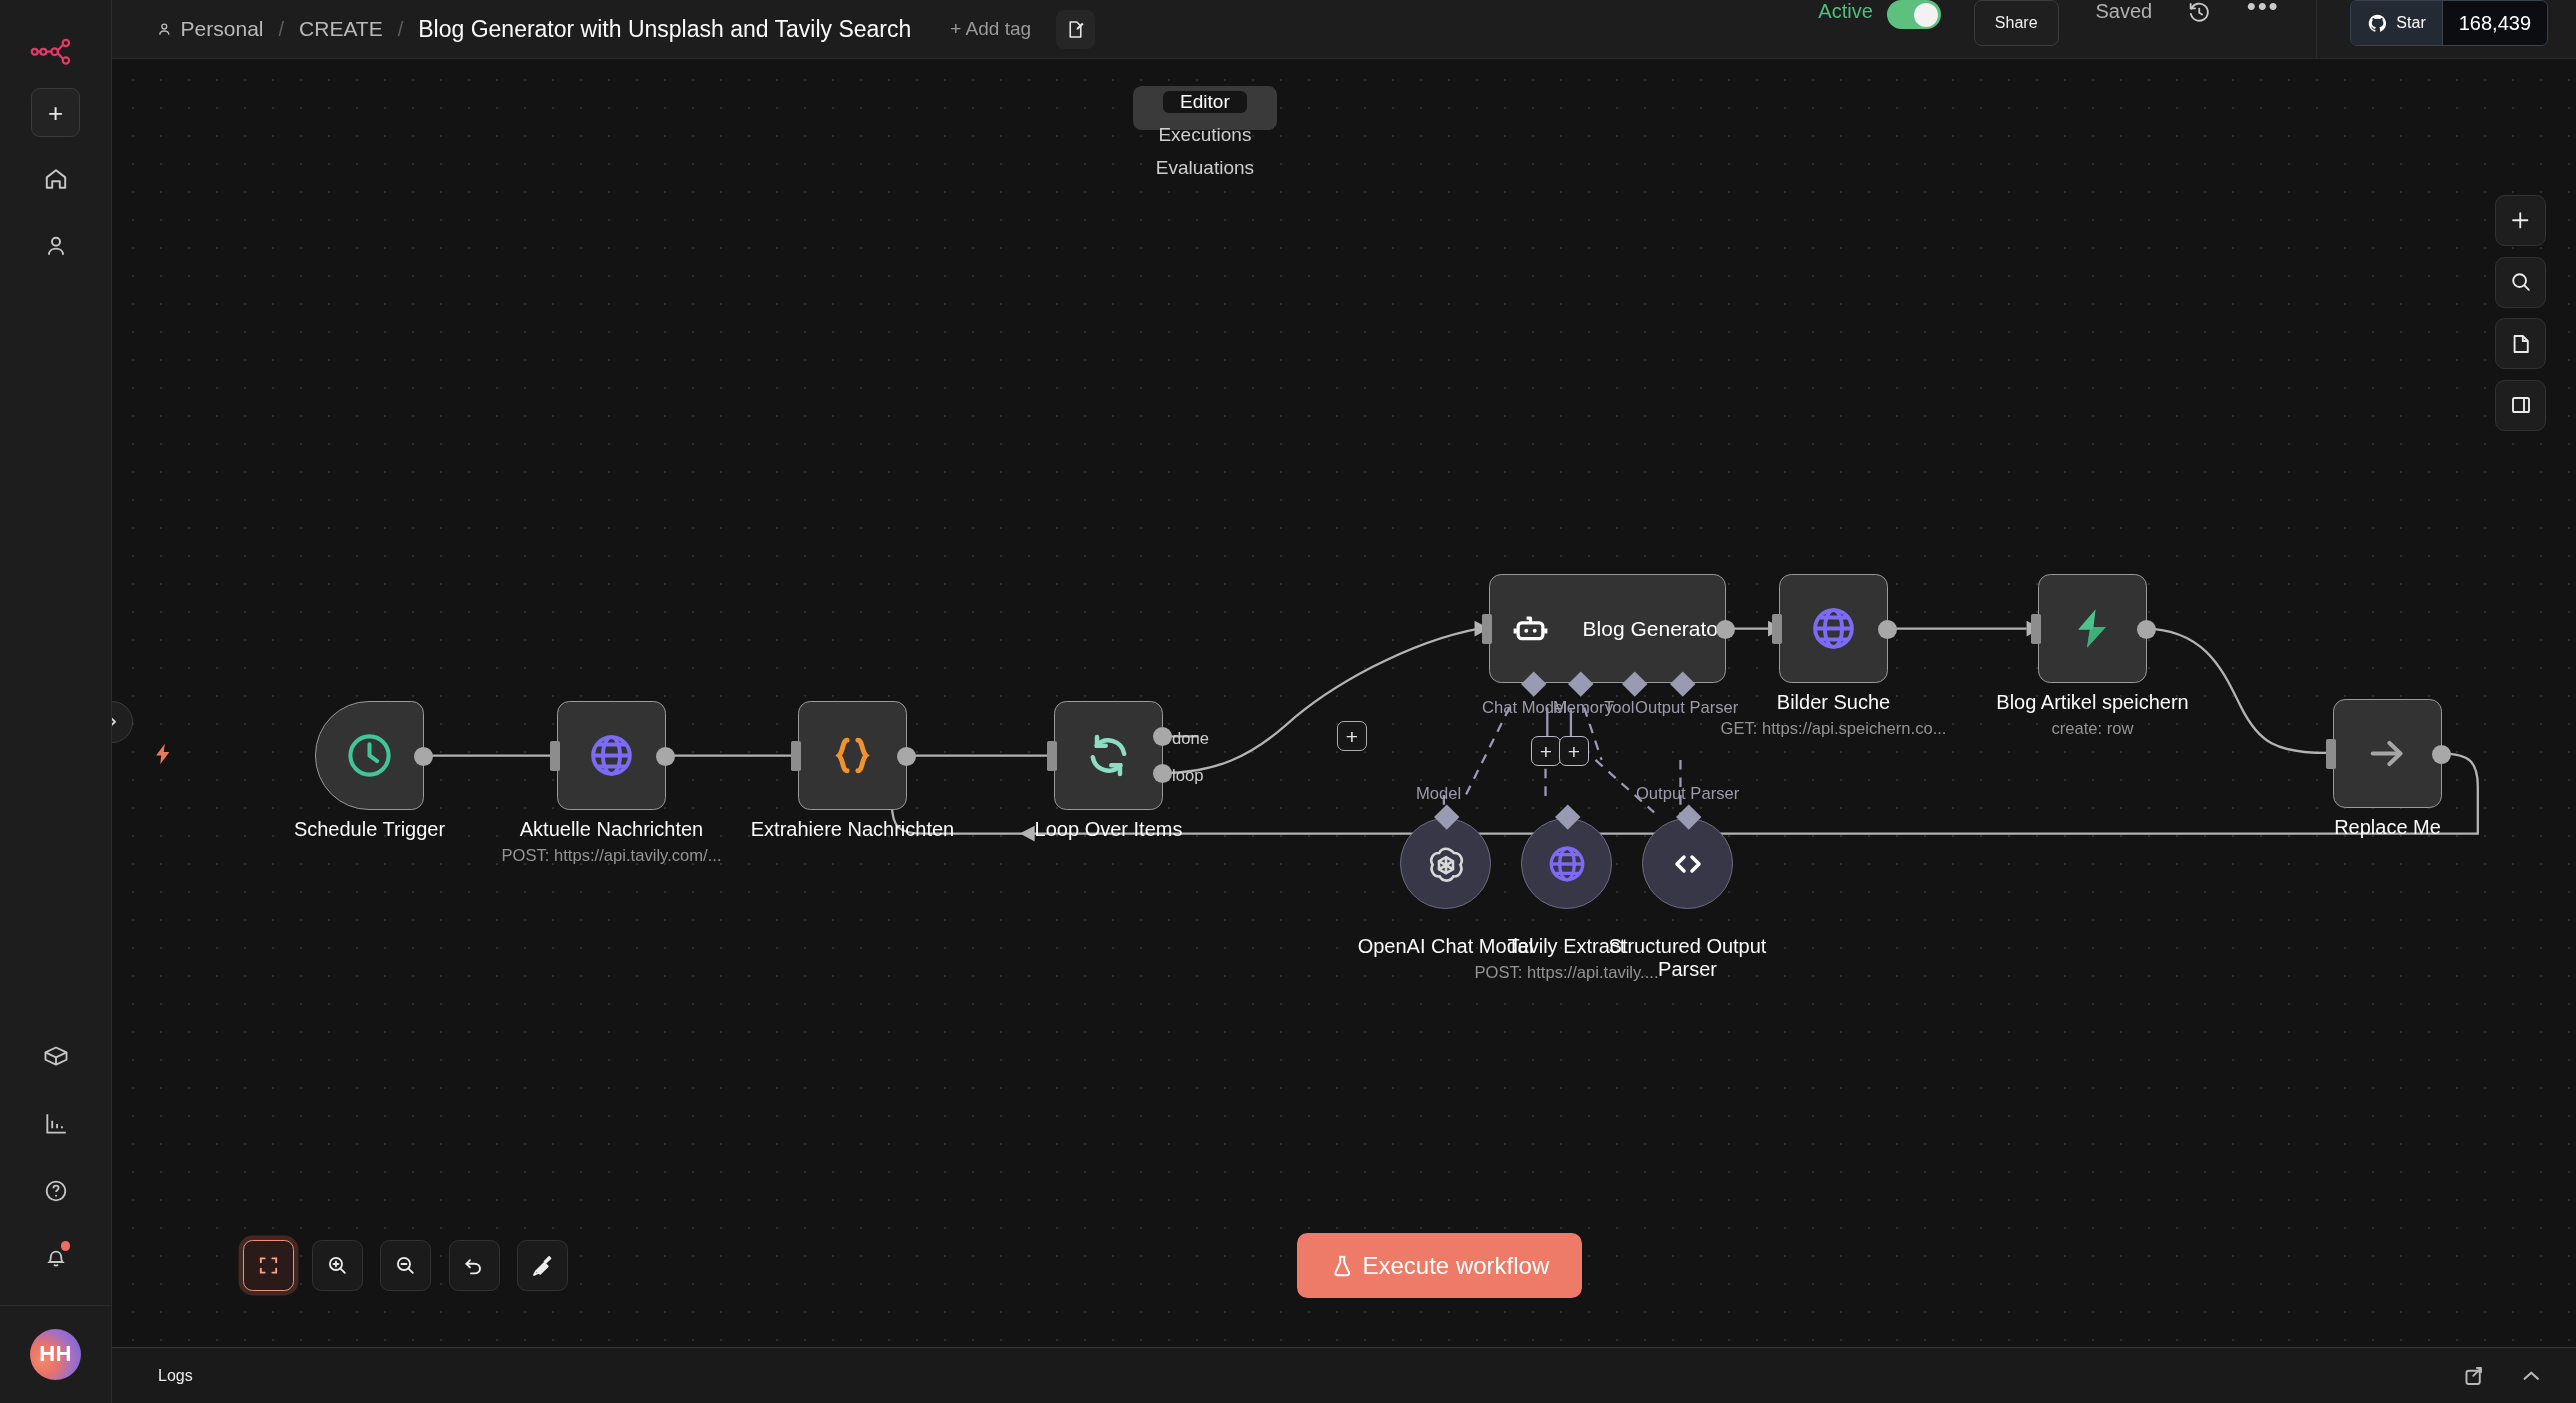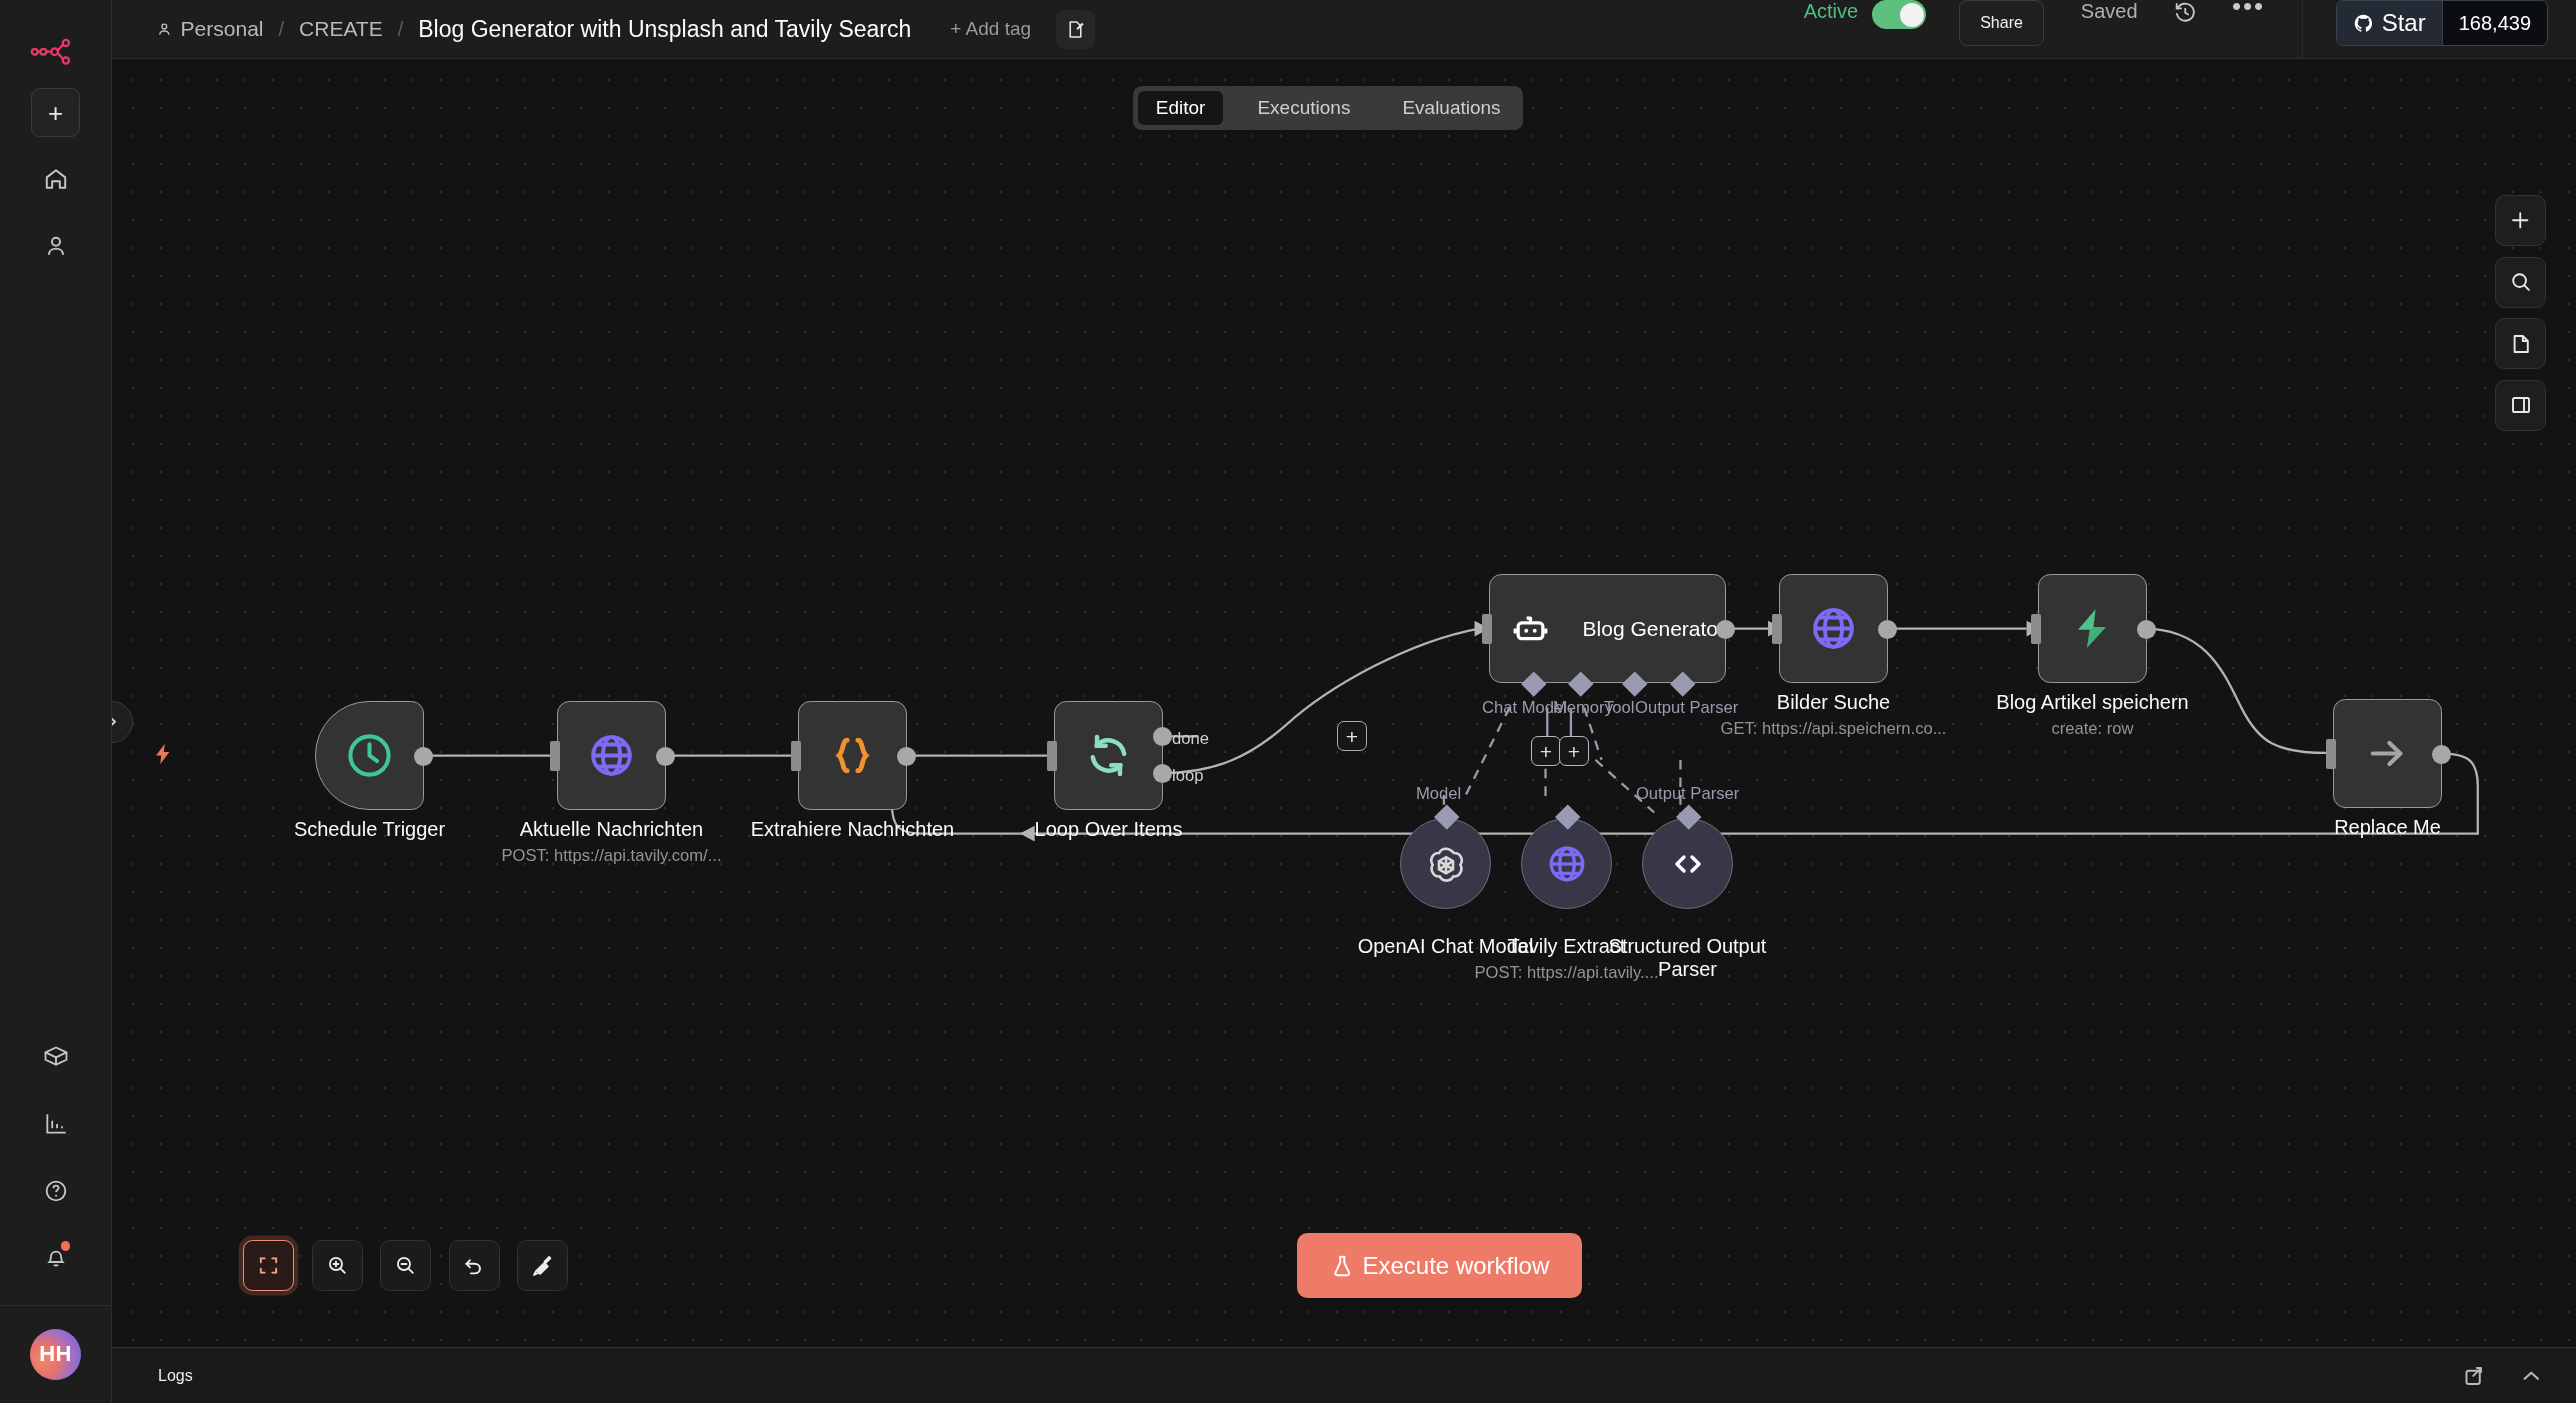--- a/index.html
+++ b/index.html
@@ -63,27 +63,27 @@
   .toggle:after{content:"";position:absolute;right:2.6px;top:2.6px;width:24px;height:24px;border-radius:50%;background:#f2f2f2;}
   .share-btn{
     margin-left:33px;height:46px;padding:0 20px;border:0.9px solid #3c3c3c;border-radius:8px;background:#1f1f1f;
     display:flex;align-items:center;font-size:16px;color:#f0f0f0;
   }
   .saved-lbl{margin-left:37px;font-size:20px;color:#b0b0b0;}
   .hist-ico{margin-left:35px;color:#c9c9c9;display:flex;align-items:center;}
   .dots{margin-left:35px;font-size:26px;color:#c9c9c9;letter-spacing:1.8px;line-height:0.5;padding-bottom:7px;}
   .hdr-divider{width:0.9px;height:59px;background:#2c2c2c;margin-left:37px;}
   .gh{display:flex;align-items:center;height:46px;margin:0 28px 0 33px;border:0.9px solid #3a4250;border-radius:7px;overflow:hidden;}
-  .gh-l{display:flex;align-items:center;gap:8px;padding:0 16px;height:100%;background:#242a33;font-size:24px;color:#fff;}
+  .gh-l{display:flex;align-items:center;gap:8px;padding:0 16px;height:100%;background:#242a33;font-size:16px;color:#fff;}
   .gh-r{padding:0 16px;height:100%;display:flex;align-items:center;background:#0b0d11;font-size:20px;color:#fff;border-left:0.9px solid #3a4250;}
 
   
   .tabs{
     position:absolute;left:1133px;top:86px;height:44px;border-radius:8.8px;background:#3a3a3a;
-    display:flex;align-items:flex-start;padding:5.3px;gap:17px;z-index:34;
+    display:flex;align-items:center;padding:5.3px;gap:11px;z-index:34;flex-direction:column;
   }
   .tab{height:100%;padding:0 17.5px;border-radius:6.1px;display:flex;align-items:center;font-size:19px;color:#cfcfcf;}
   .tab.active{background:#151515;color:#ffffff;}
 
   
   .canvas{
     position:absolute;left:112px;top:59px;width:2464px;height:1288px;
     background-color:#131313;
     background-image:radial-gradient(#2e2e2e 1.2px, transparent 1.2px);
     background-size:28px 28px;background-position:7px 7px;

